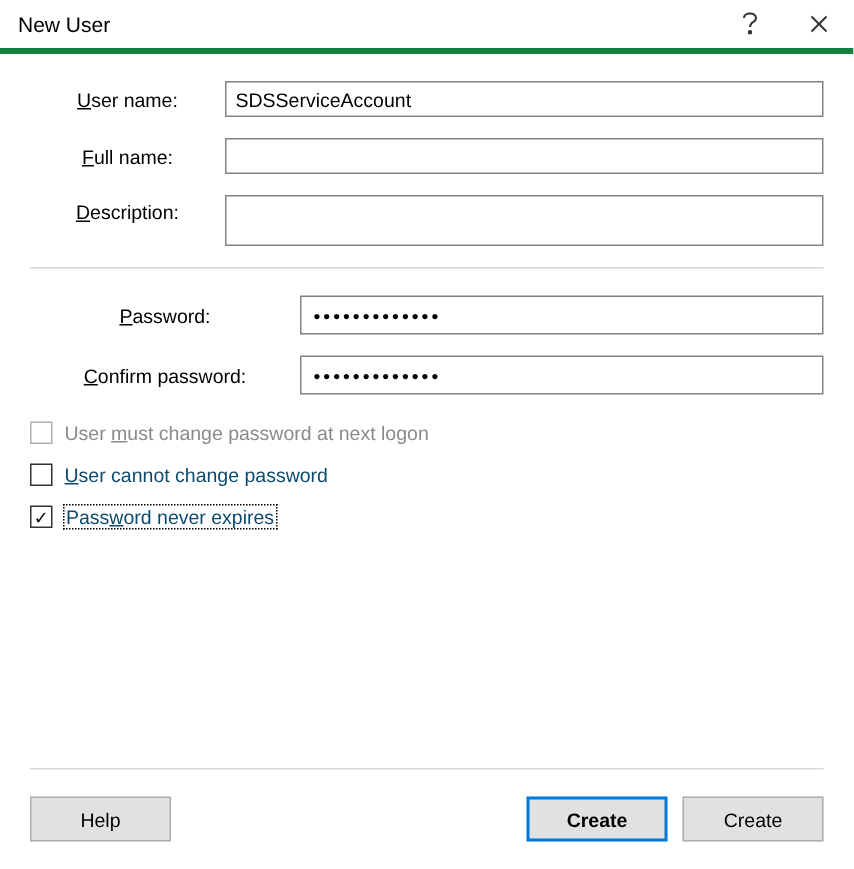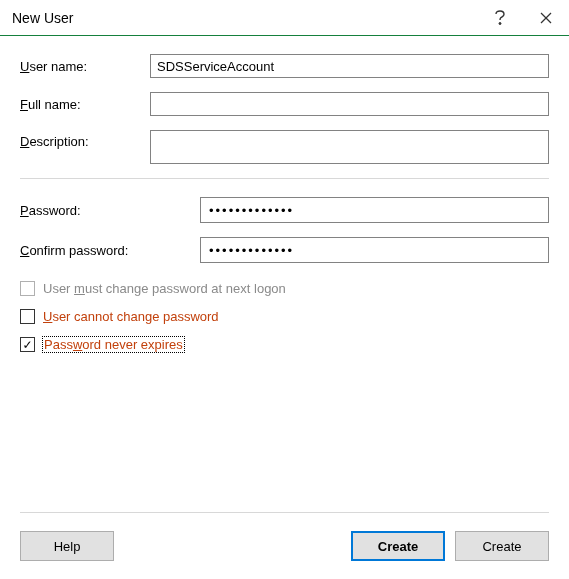--- a/index.html
+++ b/index.html
@@ -10,21 +10,21 @@
       width: 569px;
       height: 579px;
       overflow: hidden;
     }
     .titlebar {
       height: 36px;
       display: flex;
       align-items: center;
       padding: 0 0 0 12px;
       background: #ffffff;
-      border-bottom: 1px solid #15803d;
+      border-bottom: 4px solid #15803d;
     }
     .titlebar-title {
       flex: 1;
       font-size: 14px;
       color: #000;
     }
     .tb-btn {
       width: 46px;
       height: 36px;
       display: flex;
@@ -38,20 +38,21 @@
     }
     .row {
       display: flex;
       align-items: center;
       margin-bottom: 14px;
     }
     .label {
       width: 130px;
       font-size: 13px;
       color: #000;
+      text-align: center;
     }
     .label .ul { text-decoration: underline; }
     .desc-row .label { align-self: flex-start; padding-top: 4px; }
     .input {
       flex: 1;
       height: 24px;
       border: 1px solid #828282;
       padding: 2px 6px;
       font-family: inherit;
       font-size: 13px;
@@ -91,21 +92,21 @@
       justify-content: center;
       background: #fff;
     }
     .cbox.disabled { border-color: #b0b0b0; background: #fff; }
     .cbox.checked::after {
       content: "✓";
       font-size: 12px;
       line-height: 1;
       color: #000;
     }
-    .check-label { font-size: 13px; color: #c2410c; }
+    .check-label { font-size: 13px; color: #0c4a6e; }
     .check-label.disabled { color: #8a8a8a; }
     .check-label .ul { text-decoration: underline; }
     .focus-ring {
       outline: 1px dotted #000;
       outline-offset: 0;
       padding: 0 1px;
     }
     .footer {
       position: absolute;
       left: 20px;

